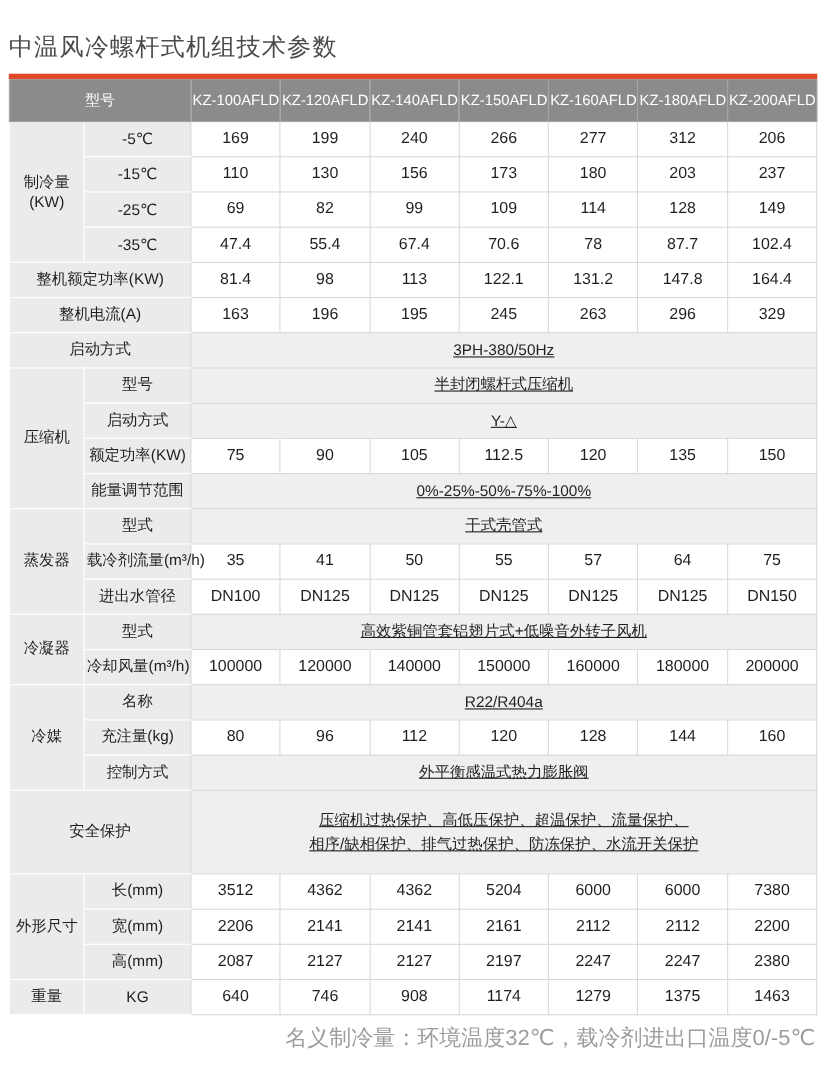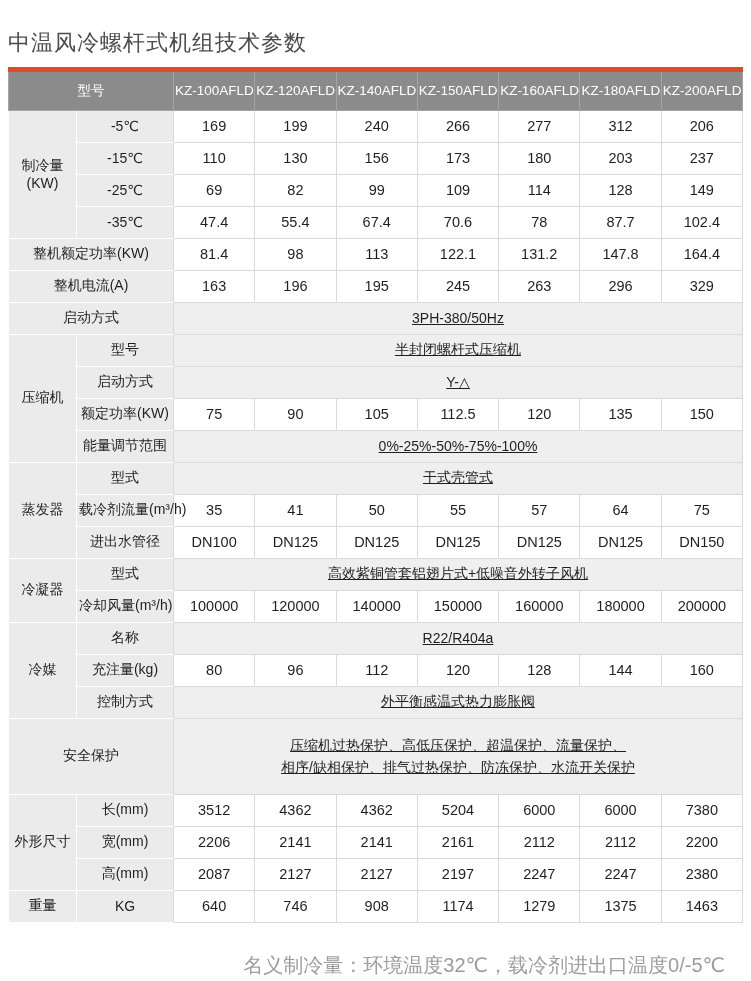--- a/index.html
+++ b/index.html
@@ -47,21 +47,21 @@
   }
   td.lbl{
     background:var(--label_bg);border-color:#fff;
     border-bottom-color:#fff;font-size:14px;
   }
   td.lbl.edge{border-right-color:var(--border);}
   td.sub{white-space:nowrap;}
   td.span-val{background:var(--span_bg);font-size:14px;text-decoration:underline;}
   td.span-val .ln{line-height:22px;font-size:14px;}
   .footnote{
-    margin-top:27px;padding-right:26px;text-align:right;
+    margin-top:6px;padding-right:10px;text-align:right;
     font-size:20px;line-height:31px;color:var(--footnote_color);
   }
 </style>
 </head>
 <body>
 
 <div class="title">中温风冷螺杆式机组技术参数</div>
 <div class="accent-bar"></div>
 
 <table class="spec">

